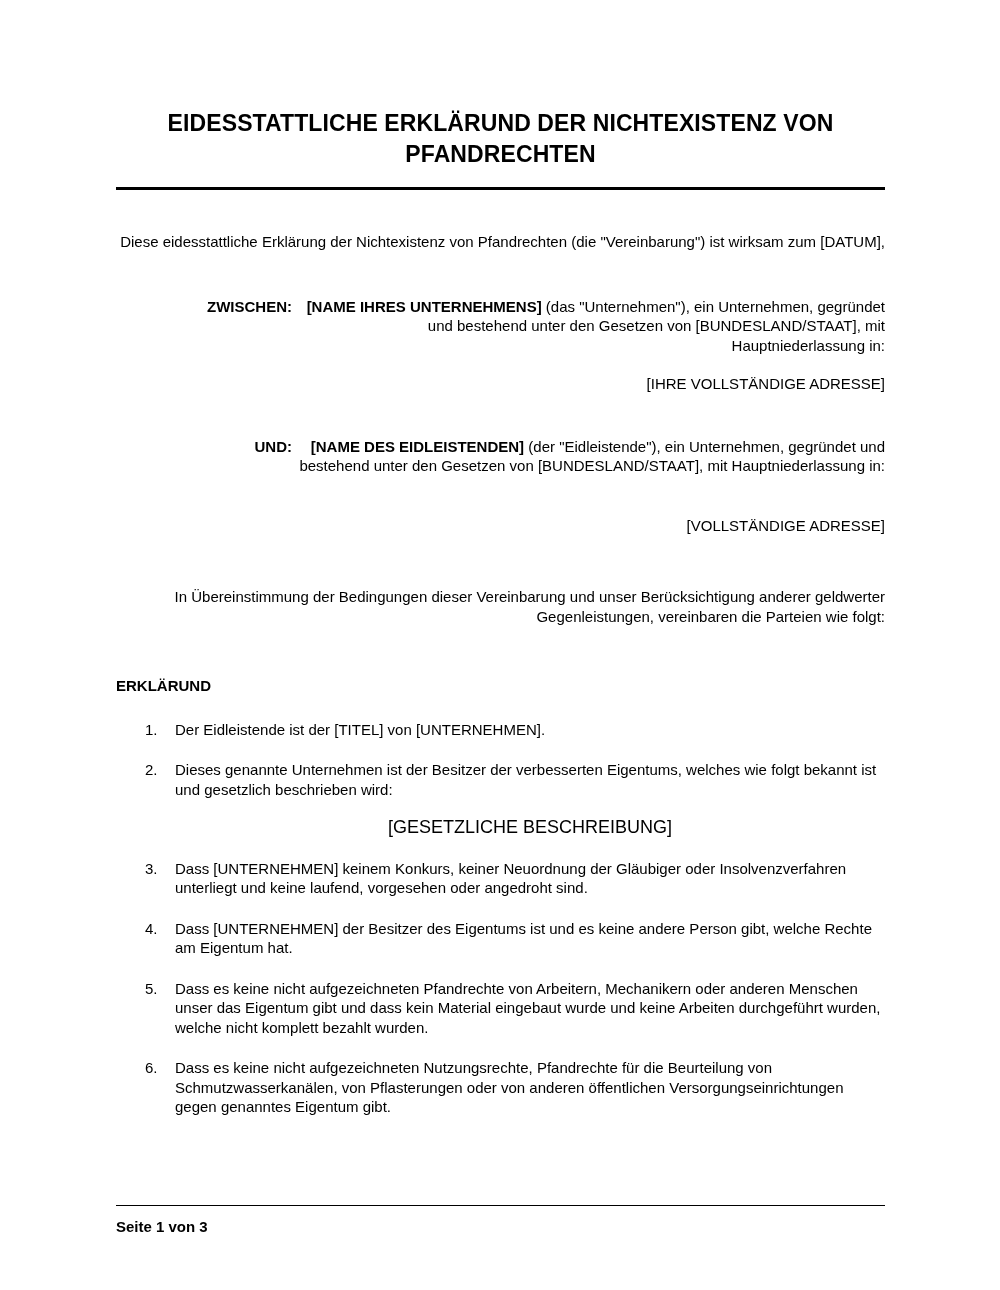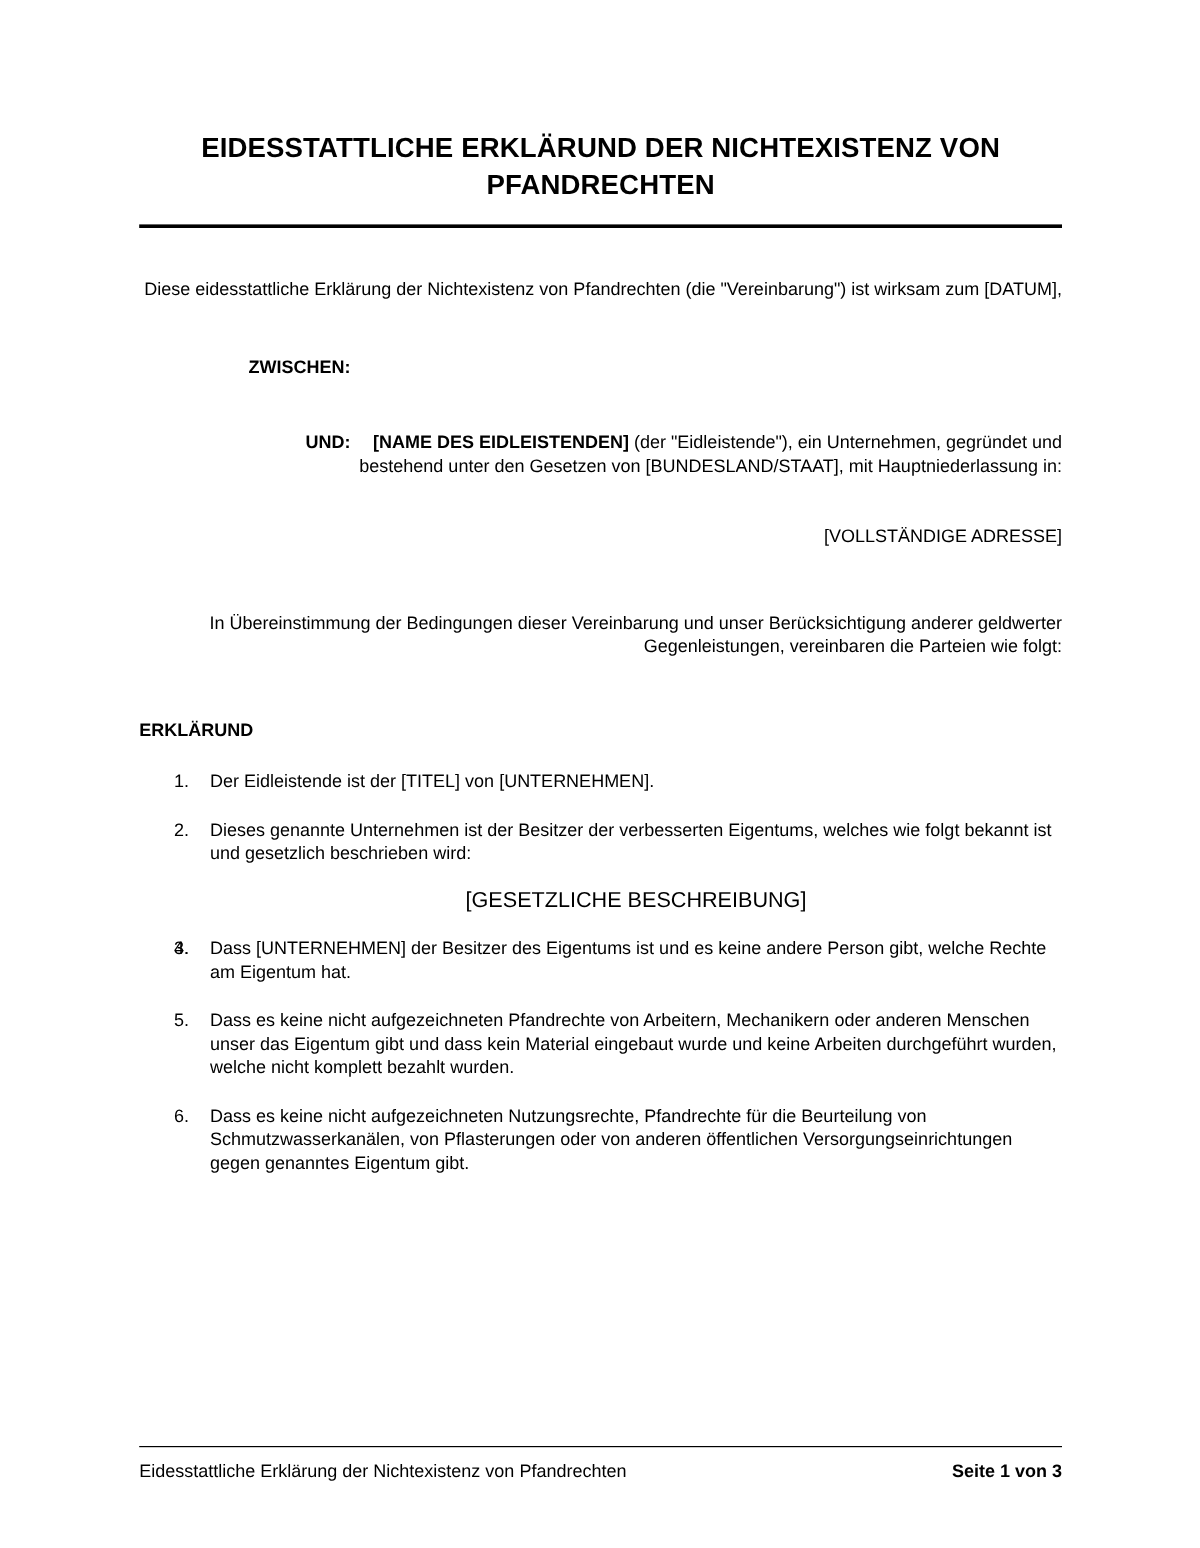--- a/index.html
+++ b/index.html
@@ -158,20 +158,24 @@
   <div class="content">
 
     <h1 class="doc-title">EIDESSTATTLICHE ERKLÄRUND DER NICHTEXISTENZ VON PFANDRECHTEN</h1>
 
     <div class="title-rule"></div>
 
     <p class="para intro">Diese eidesstattliche Erklärung der Nichtexistenz von Pfandrechten (die "Vereinbarung") ist wirksam zum [DATUM],</p>
 
     <div class="party party-between">
       <div class="party-label">ZWISCHEN:</div>
+      <div class="party-body">
+        <p class="para"><span class="strong">[NAME IHRES UNTERNEHMENS]</span><span> (das "Unternehmen"), ein Unternehmen, gegründet und bestehend unter den Gesetzen von [BUNDESLAND/STAAT], mit Hauptniederlassung in:</span></p>
+        <p class="para party-address">[IHRE VOLLSTÄNDIGE ADRESSE]</p>
+      </div>
     </div>
 
     <div class="party party-and">
       <div class="party-label">UND:</div>
       <div class="party-body">
         <p class="para"><span class="strong">[NAME DES EIDLEISTENDEN]</span><span> (der "Eidleistende"), ein Unternehmen, gegründet und bestehend unter den Gesetzen von [BUNDESLAND/STAAT], mit Hauptniederlassung in:</span></p>
         <p class="para party-address-wide">[VOLLSTÄNDIGE ADRESSE]</p>
       </div>
     </div>
 
@@ -187,20 +191,21 @@
       </li>
 
       <li class="clause">
         <span class="clause-num">2.</span>
         <span>Dieses genannte Unternehmen ist der Besitzer der verbesserten Eigentums, welches wie folgt bekannt ist und gesetzlich beschrieben wird:</span>
         <div class="clause-sub">[GESETZLICHE BESCHREIBUNG]</div>
       </li>
 
       <li class="clause">
         <span class="clause-num">3.</span>
+        <span>Dass [UNTERNEHMEN] keinem Konkurs, keiner Neuordnung der Gläubiger oder Insolvenzverfahren unterliegt und keine laufend, vorgesehen oder angedroht sind.</span>
       </li>
 
       <li class="clause">
         <span class="clause-num">4.</span>
         <span>Dass [UNTERNEHMEN] der Besitzer des Eigentums ist und es keine andere Person gibt, welche Rechte am Eigentum hat.</span>
       </li>
 
       <li class="clause">
         <span class="clause-num">5.</span>
         <span>Dass es keine nicht aufgezeichneten Pfandrechte von Arbeitern, Mechanikern oder anderen Menschen unser das Eigentum gibt und dass kein Material eingebaut wurde und keine Arbeiten durchgeführt wurden, welche nicht komplett bezahlt wurden.</span>
@@ -211,18 +216,17 @@
         <span>Dass es keine nicht aufgezeichneten Nutzungsrechte, Pfandrechte für die Beurteilung von Schmutzwasserkanälen, von Pflasterungen oder von anderen öffentlichen Versorgungseinrichtungen gegen genanntes Eigentum gibt.</span>
       </li>
 
     </ol>
 
   </div>
 
   <div class="footer">
     <div class="footer-rule"></div>
     <div class="footer-row">
-      <div class="footer-left">Eidesstattliche Erklärung der Nichtexistenz von Pfandrechten</div>
       <div class="footer-right">Seite 1 von 3</div>
     </div>
   </div>
 
 </div>
 
 </body></html>

